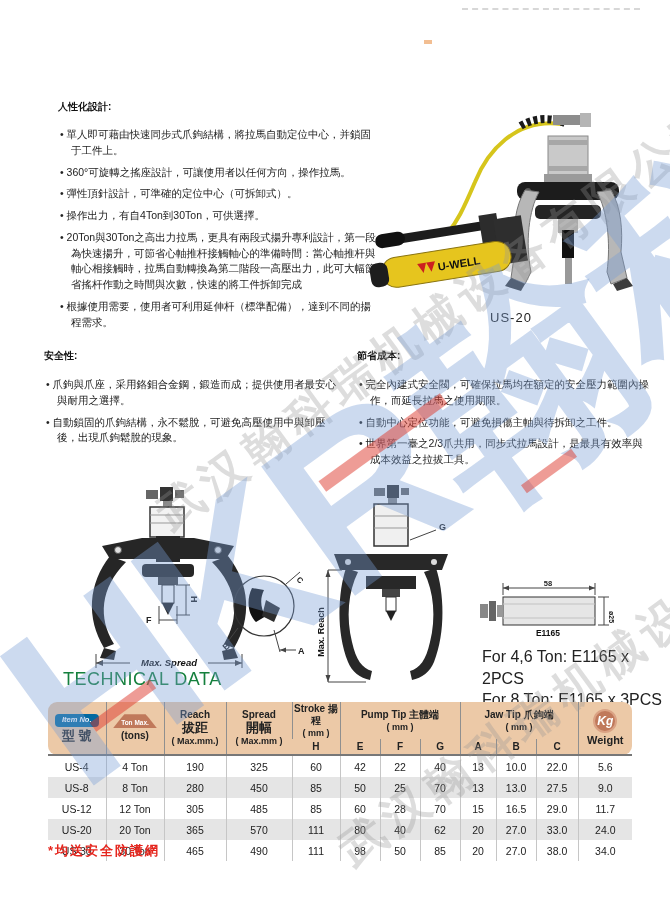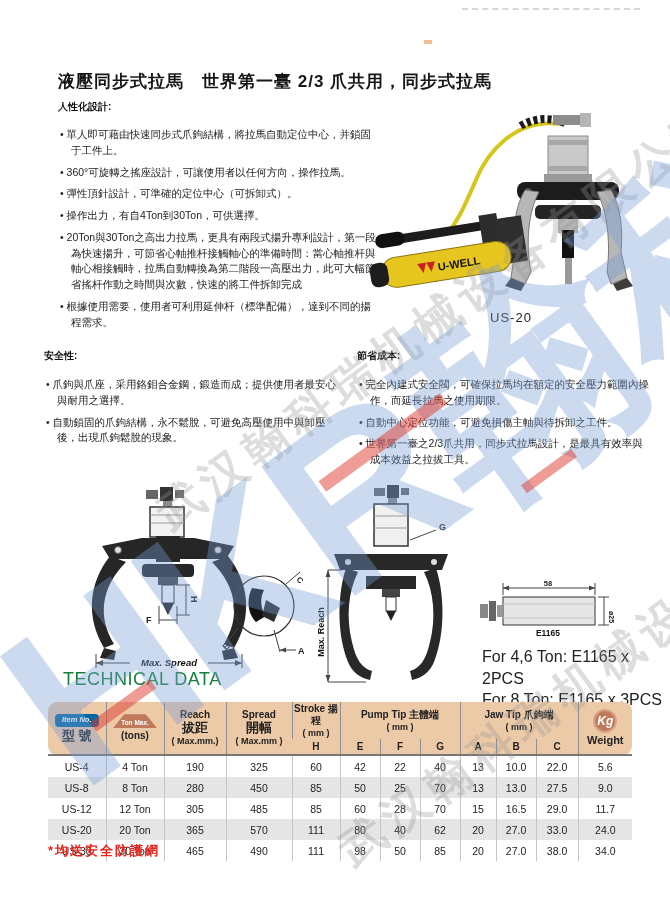--- a/index.html
+++ b/index.html
@@ -67,21 +67,20 @@
   svg text{font-family:"Liberation Sans","DejaVu Sans",sans-serif;}
 </style>
 </head>
 <body>
 
 <div id="page">
 
   <div class="perforation"></div>
   <div class="tiny-mark"></div>
 
-  <div class="page-title">液壓同步式拉馬　世界第一臺 2/3 爪共用，同步式拉馬</div>
   <div class="sec-h" style="left:58px;top:100px;">人性化設計:</div>
   <ul class="blist" style="left:60px;top:127px;width:316px;">
     <li>單人即可藉由快速同步式爪鉤結構，將拉馬自動定位中心，并鎖固于工件上。</li>
     <li>360°可旋轉之搖座設計，可讓使用者以任何方向，操作拉馬。</li>
     <li>彈性頂針設計，可準確的定位中心（可拆卸式）。</li>
     <li>操作出力，有自4Ton到30Ton，可供選擇。</li>
     <li>20Ton與30Ton之高出力拉馬，更具有兩段式揚升專利設計，第一段為快速揚升，可節省心軸推杆接觸軸心的準備時間：當心軸推杆與軸心相接觸時，拉馬自動轉換為第二階段一高壓出力，此可大幅節省搖杆作動之時間與次數，快速的將工件拆卸完成</li>
     <li>根據使用需要，使用者可利用延伸杆（標準配備），達到不同的揚程需求。</li>
   </ul>
 

